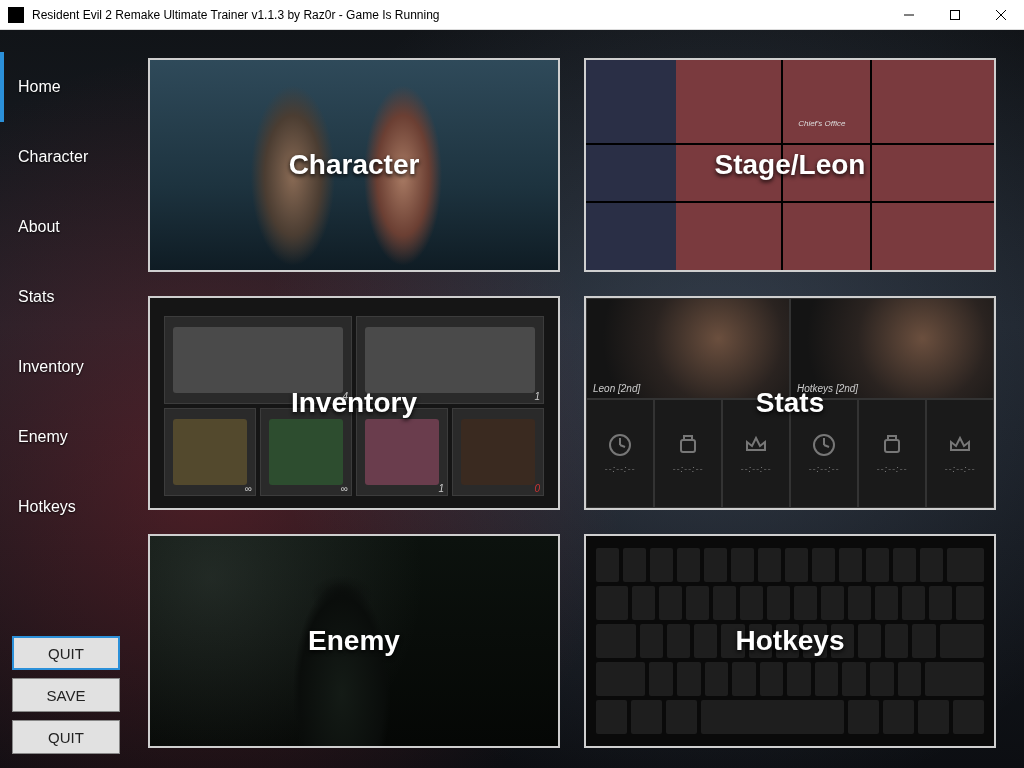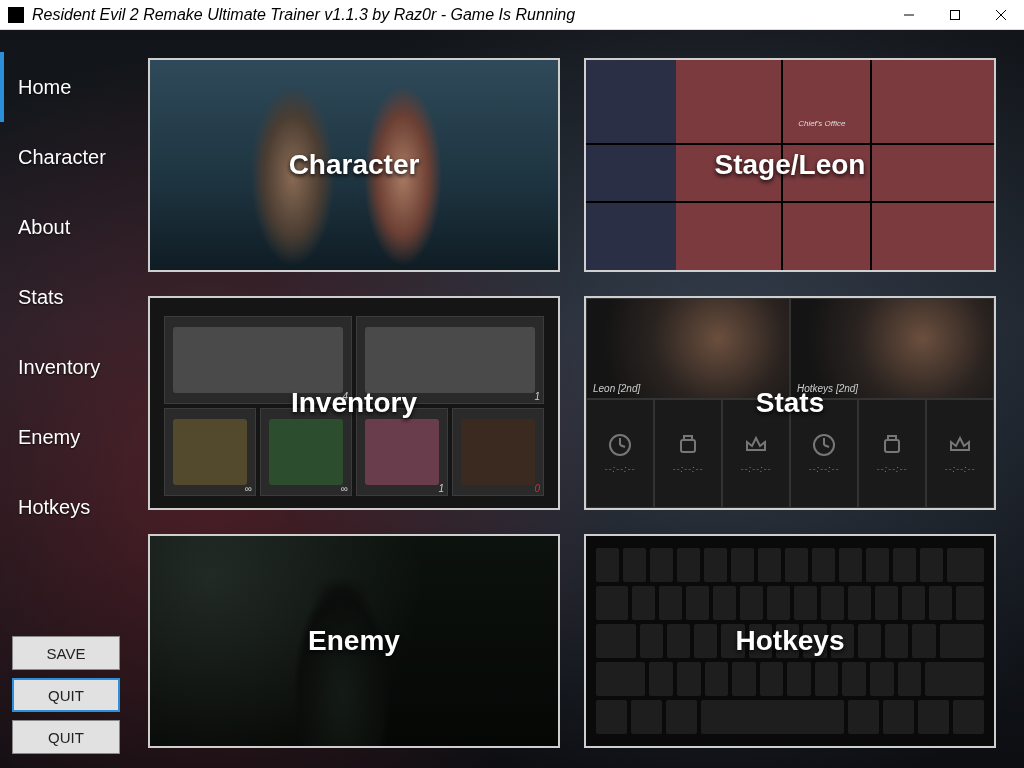--- a/index.html
+++ b/index.html
@@ -12,22 +12,22 @@
     background: #ffffff;
     border-bottom: 1px solid #dcdcdc;
     display: flex; align-items: center;
     user-select: none;
   }
   .titlebar .app-icon {
     width: 16px; height: 16px; margin: 0 8px;
     background: #000; display: inline-block;
   }
   .titlebar .title-text {
-    flex: 1; font-size: 16px; color: #000;
-    white-space: nowrap; overflow: hidden; font-style: italic;
+    flex: 1; font-size: 12px; color: #000;
+    white-space: nowrap; overflow: hidden;
   }
   .titlebar .win-btn {
     width: 46px; height: 30px;
     display: flex; align-items: center; justify-content: center;
     font-family: "Segoe UI Symbol", sans-serif;
     font-size: 11px; color: #000;
   }
   .win-svg { stroke: #000; stroke-width: 1; fill: none; }
 
   
@@ -44,21 +44,21 @@
   
   .sidebar {
     width: 132px; height: 100%;
     display: flex; flex-direction: column;
     padding-top: 22px;
   }
   .sidebar .nav-item {
     height: 70px; width: 100%;
     display: flex; align-items: center;
     padding-left: 18px;
-    color: #ffffff; font-size: 20px;
+    color: #ffffff; font-size: 16px;
     position: relative;
     text-shadow: 0 1px 2px rgba(0,0,0,0.8);
   }
   .sidebar .nav-item.active::before {
     content: ""; position: absolute; left: 0; top: 0;
     width: 4px; height: 100%; background: #2b90d9;
   }
   .sidebar .spacer { flex: 1; }
   .sidebar .btn-stack {
     display: flex; flex-direction: column;
@@ -231,22 +231,22 @@
     <div class="nav-item">
         <span>Enemy</span>
       </div>
     <div class="nav-item">
         <span>Hotkeys</span>
       </div>
 
     <div class="spacer"></div>
 
     <div class="btn-stack">
+      <div class="action-btn quit">QUIT</div>
       <div class="action-btn">SAVE</div>
-      <div class="action-btn quit">QUIT</div>
       <div class="action-btn">QUIT</div>
     </div>
   </div>
 
   <div class="tilegrid">
 
     <div class="tile">
       <div class="bg bg-character"></div>
       <span class="label">Character</span>
     </div>

